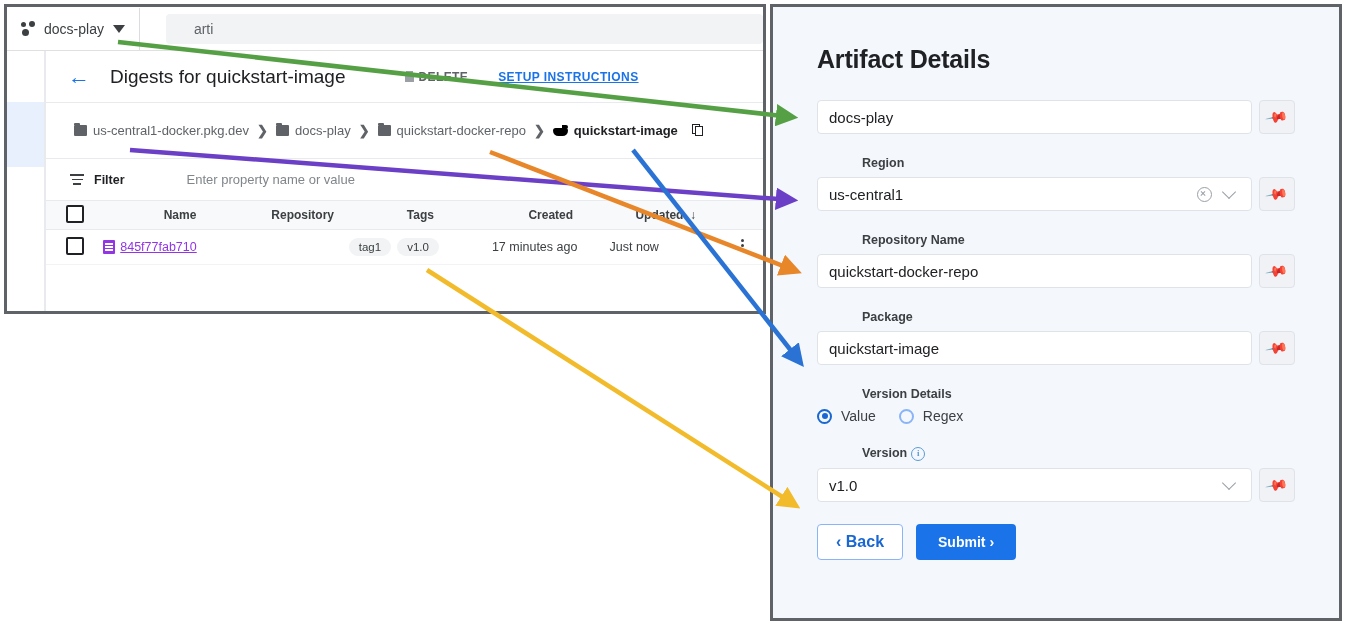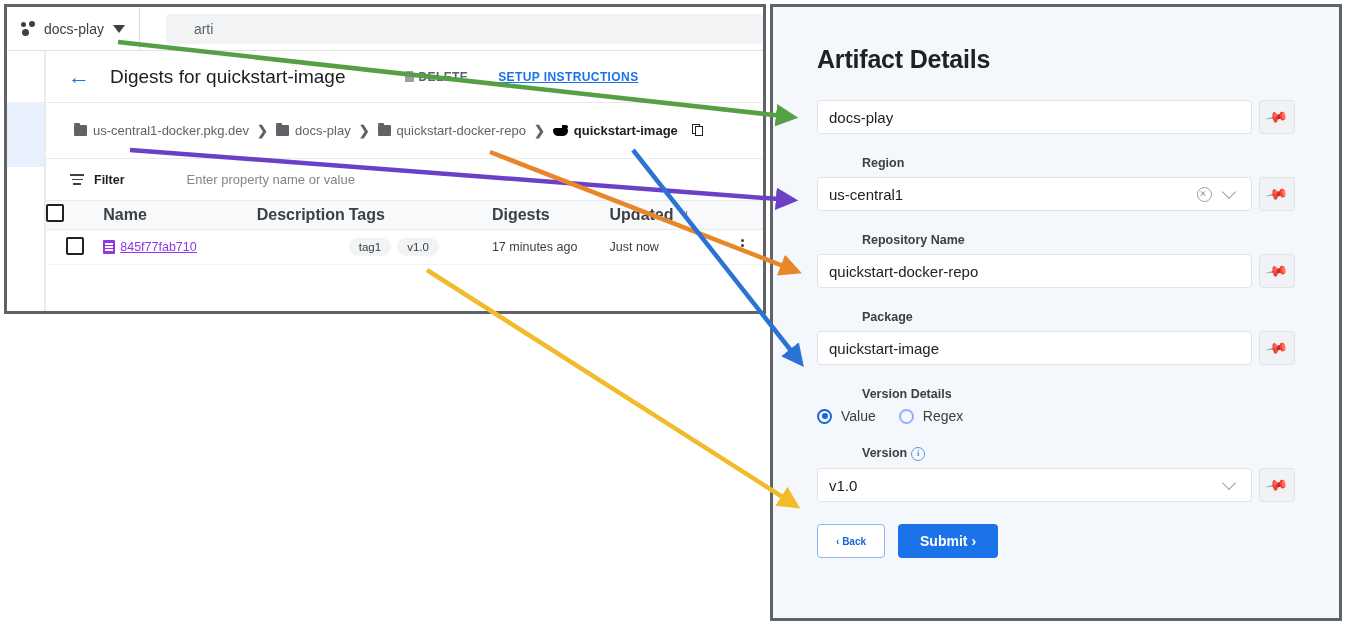--- a/index.html
+++ b/index.html
@@ -94,22 +94,22 @@
   .filter-ic{width:14px;height:11px;position:relative;flex:none;}
   .filter-ic i{position:absolute;left:0;height:1.8px;background:#3c4043;}
   .filter-ic i:nth-child(1){top:0;width:14px;}
   .filter-ic i:nth-child(2){top:4.5px;width:11px;left:1.5px;}
   .filter-ic i:nth-child(3){top:9px;width:8px;left:3px;}
   .filter-label{font-size:12.5px;color:#202124;font-weight:bold;}
   .filter-ph{font-size:13px;color:#80868b;margin-left:8px;padding-left:44px;}
 
   table.digests{width:100%;border-collapse:collapse;table-layout:fixed;}
   table.digests th{
-    background:#f8f9fa;font-size:16px;color:#3c4043;font-weight:bold;
-    text-align:left;height:28px;padding:0;border-bottom:1px solid #e8eaed;
+    background:#f8f9fa;font-size:12px;color:#3c4043;font-weight:bold;
+    text-align:center;height:28px;padding:0;border-bottom:1px solid #e8eaed;
   }
   table.digests td{height:34px;padding:0;font-size:12.5px;color:#3c4043;border-bottom:1px solid #f1f3f4;}
   .c-chk{width:56px;text-align:center;}
   .c-name{width:150px;}
   .c-desc{width:90px;}
   .c-tags{width:140px;}
   .c-created{width:115px;}
   .c-updated{width:110px;}
   .c-menu{width:40px;text-align:center;}
   .chk{width:14px;height:14px;border:2px solid #202124;border-radius:2px;display:inline-block;background:#fff;cursor:pointer;}
@@ -170,21 +170,21 @@
   .radio.off{border-color:#8ab4f8;}
   .radio-label{font-size:14px;color:#3c4043;margin-right:14px;}
   .info-ic{
     display:inline-block;width:12px;height:12px;border:1.3px solid #5b9bd5;border-radius:50%;
     color:#5b9bd5;font-size:9px;line-height:11px;text-align:center;margin-left:4px;
     vertical-align:1px;font-weight:bold;font-family:"Liberation Serif",serif;cursor:pointer;
   }
   .btn-row{display:flex;gap:13px;margin-top:14px;}
   .btn-back{
     border:1px solid #8ab4f8;border-radius:4px;background:#fff;color:#1967d2;
-    font-size:10px;font-weight:bold;padding:8px 18px;cursor:pointer;text-align:center;
+    font-size:16px;font-weight:bold;padding:8px 18px;cursor:pointer;text-align:center;
   }
   .btn-submit{
     border:none;border-radius:4px;background:#1a73e8;color:#fff;
     font-size:14px;font-weight:bold;padding:9px 22px;cursor:pointer;
   }
 
   
   #arrow-layer{position:absolute;left:0;top:0;width:1346px;height:625px;pointer-events:none;}
 </style>
 </head>
@@ -255,23 +255,23 @@
     </div>
 
     <div class="tbl-wrap">
       <table class="digests">
         <thead>
           <tr>
             <th class="c-chk">
               <span class="chk"></span>
             </th>
             <th class="c-name">Name</th>
-            <th class="c-desc">Description</th>
+            <th class="c-desc">Repository</th>
             <th class="c-tags">Tags</th>
-            <th class="c-created">Digests</th>
+            <th class="c-created">Created</th>
             <th class="c-updated">
               <span>Updated</span>
               <span>&nbsp;↓</span>
             </th>
             <th class="c-menu"></th>
           </tr>
         </thead>
         <tbody>
           <tr>
             <td class="c-chk">

